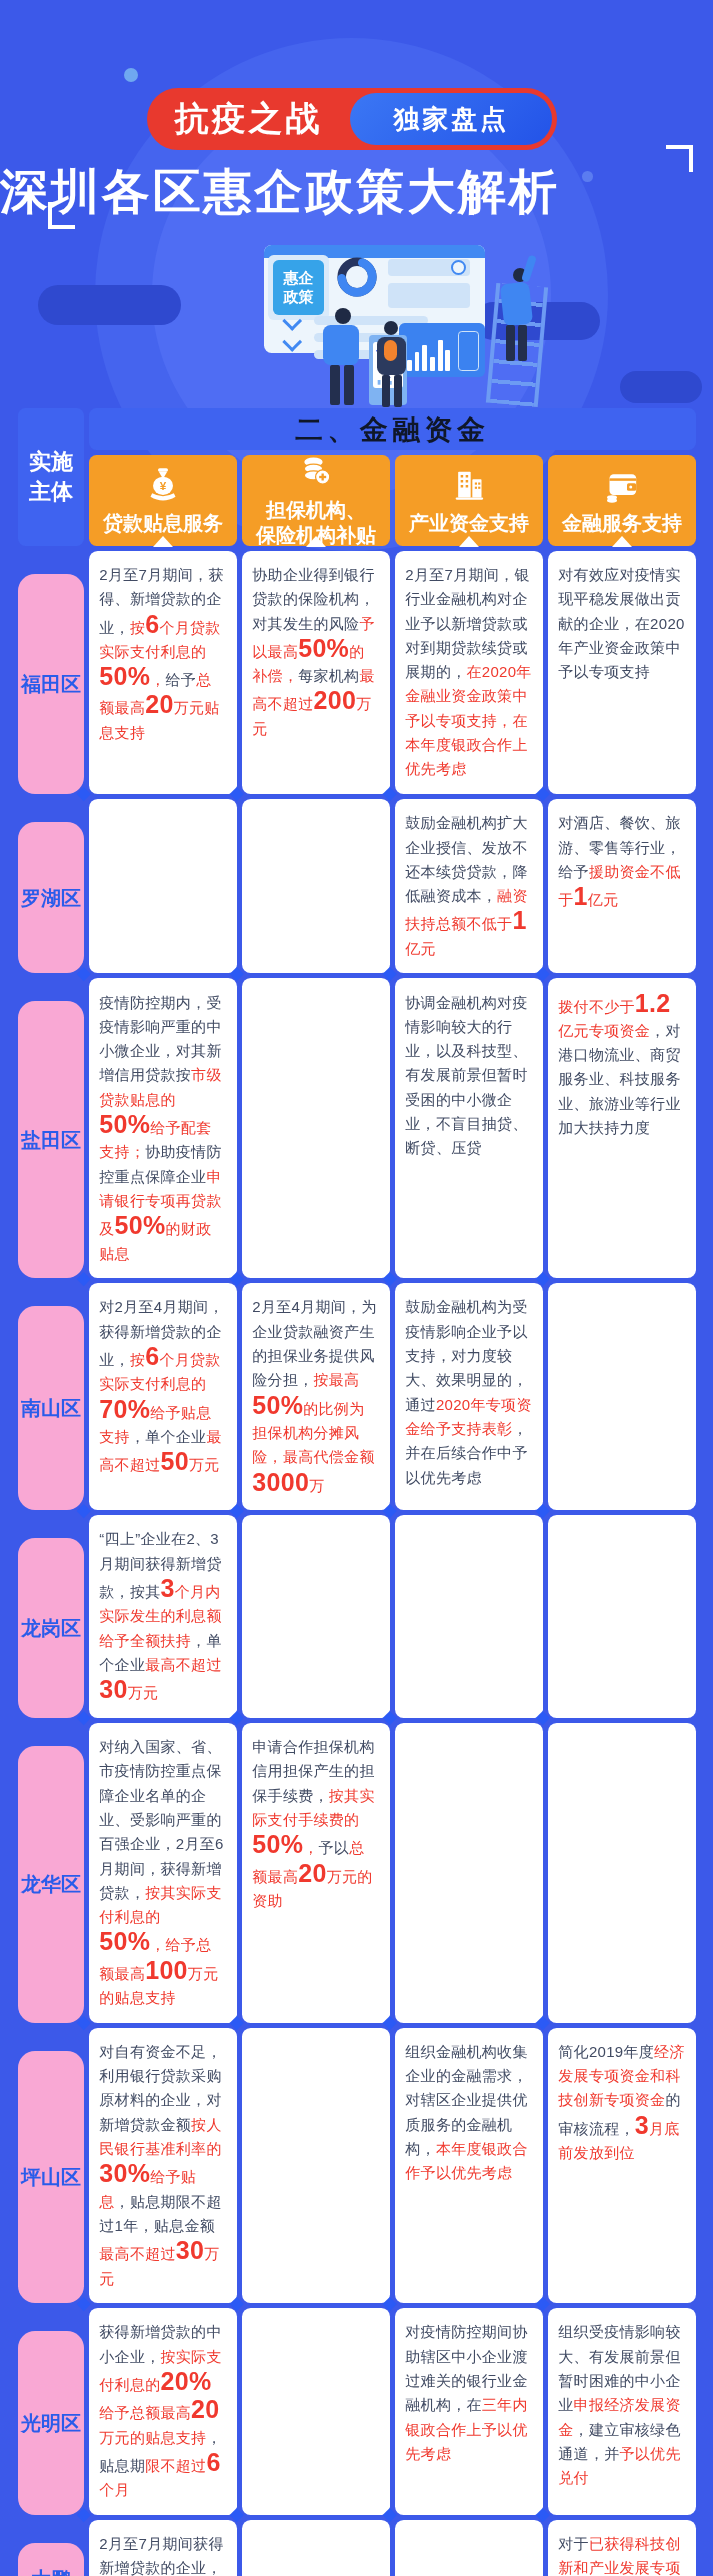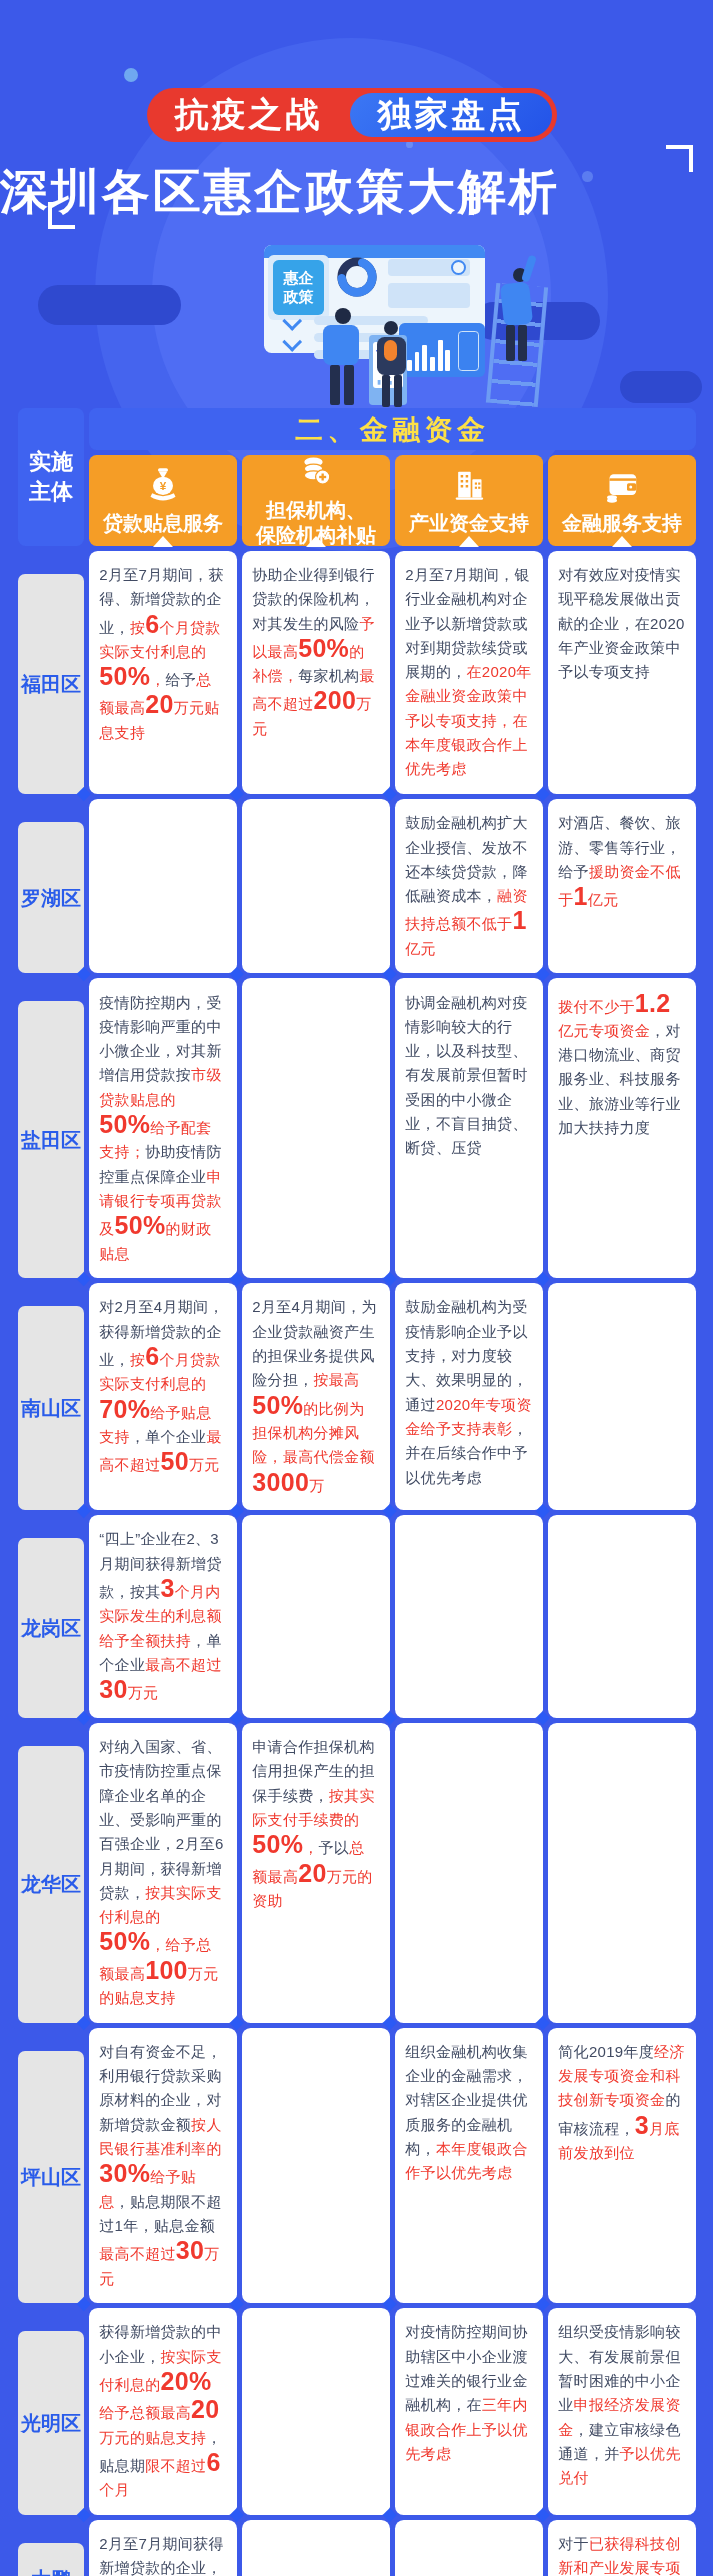--- a/index.html
+++ b/index.html
@@ -8,28 +8,28 @@
     font-family:"Liberation Sans","DejaVu Sans",sans-serif;
   }
   
   .hero{position:relative;width:713px;height:408px;z-index:0;}
   .ring{position:absolute;border-radius:50%;}
   .ring1{left:95px;top:38px;width:513px;height:513px;background:#4564ee;}
   .ring2{left:152px;top:95px;width:399px;height:399px;background:#4f6df3;}
   .cloud{position:absolute;background:#2f49cf;border-radius:38px;}
   .dot{position:absolute;border-radius:50%;}
   .badge-pill{
-    position:absolute;left:147px;top:88px;width:410px;height:54px;background:#e8392e;
+    position:absolute;left:147px;top:88px;width:410px;height:62px;background:#e8392e;
     border-radius:32px;display:flex;align-items:stretch;padding:0;z-index:2;box-sizing:border-box;
   }
   .badge-left{flex:1;display:flex;align-items:center;justify-content:center;
     color:#fff;font-size:34px;font-weight:bold;letter-spacing:2.9px;}
   .badge-right{width:202px;margin:4.8px 4.8px 4.8px 0;background:linear-gradient(135deg,#3b77f4,#2353e8);
     border-radius:27px;display:flex;align-items:center;justify-content:center;
-    color:#fff;font-size:34px;font-weight:bold;letter-spacing:2.9px;}
+    color:#fff;font-size:26px;font-weight:bold;letter-spacing:2.9px;}
   .main-title{
     position:absolute;left:0;top:160px;width:713px;color:#fff;
     font-size:48px;font-weight:bold;letter-spacing:2.9px;z-index:2;
   }
   .corner{position:absolute;width:23px;height:23px;z-index:2;}
   .corner.tr{left:666px;top:145px;border-top:4.8px solid #fff;border-right:4.8px solid #fff;}
   .corner.bl{left:48px;top:202px;border-bottom:4.8px solid #fff;border-left:4.8px solid #fff;}
   
   .illus{position:absolute;left:0;top:0;width:713px;height:408px;z-index:1;}
   .board{position:absolute;left:264px;top:245px;width:221px;height:108px;background:#edf5fc;border-radius:7.6px;}
@@ -56,29 +56,29 @@
   .ladder{position:absolute;left:491px;top:285px;width:44px;height:120px;transform:rotate(5deg);
     border-left:4.8px solid #6d9bf3;border-right:4.8px solid #6d9bf3;
     background:repeating-linear-gradient(to bottom,transparent 0 16px,#6d9bf3 16px 20px);}
   
   .policy{position:relative;z-index:3;margin:0 17px 0 18px;}
   .t-head{display:grid;grid-template-columns:66px 1fr;gap:4.8px;}
   .corner-cell{background:#3f63f0;border-radius:7.6px;display:flex;align-items:center;justify-content:center;
     color:#fff;font-weight:bold;font-size:22px;line-height:1.35;white-space:pre-line;text-align:center;}
   .head-right{display:flex;flex-direction:column;gap:4.8px;}
   .section-bar{height:42px;background:#3f63f0;border-radius:7.6px;display:flex;align-items:center;justify-content:center;
-    color:#fde047;font-size:27.6px;font-weight:bold;letter-spacing:4.8px;}
+    color:#0f172a;font-size:27.6px;font-weight:bold;letter-spacing:4.8px;}
   .col-heads{display:grid;grid-template-columns:repeat(4,1fr);gap:4.8px;}
   .col-head{position:relative;height:91px;background:#f59d26;border-radius:7.6px;display:flex;flex-direction:column;
     align-items:center;justify-content:center;gap:2.9px;color:#fff;}
   .col-head .lbl{font-size:20px;font-weight:bold;line-height:1.25;white-space:pre-line;text-align:center;}
   .col-head::after{content:"";position:absolute;bottom:-1px;left:50%;transform:translateX(-50%);
     border-left:10.5px solid transparent;border-right:10.5px solid transparent;border-bottom:11.4px solid #fff;}
   .t-row{display:grid;grid-template-columns:66px repeat(4,1fr);gap:4.8px;margin-top:4.8px;}
-  .d-cell{background:#e5e5e5;border-radius:7px;display:flex;align-items:center;justify-content:center;
+  .d-cell{background:#f9a8d4;border-radius:17px;display:flex;align-items:center;justify-content:center;
     color:#2a5cea;font-size:20px;font-weight:bold;text-align:center;line-height:1.3;white-space:pre-line;margin-top:23px;}
   .cell{position:relative;background:#fff;border-radius:8.6px;padding:12.4px 10.5px;min-height:67px;
     font-size:15px;line-height:1.62;letter-spacing:0.3px;color:#414b63;box-sizing:border-box;}
   .t-row + .t-row .cell::before{content:"";position:absolute;left:-9.5px;top:-9.5px;width:9.5px;height:9.5px;
     background:#2b5af5;transform:rotate(45deg);}
   .cell .rd{color:#f0392e;}
   .cell .bg{font-size:25px;font-weight:bold;line-height:1;}
 </style>
 </head>
 <body>

